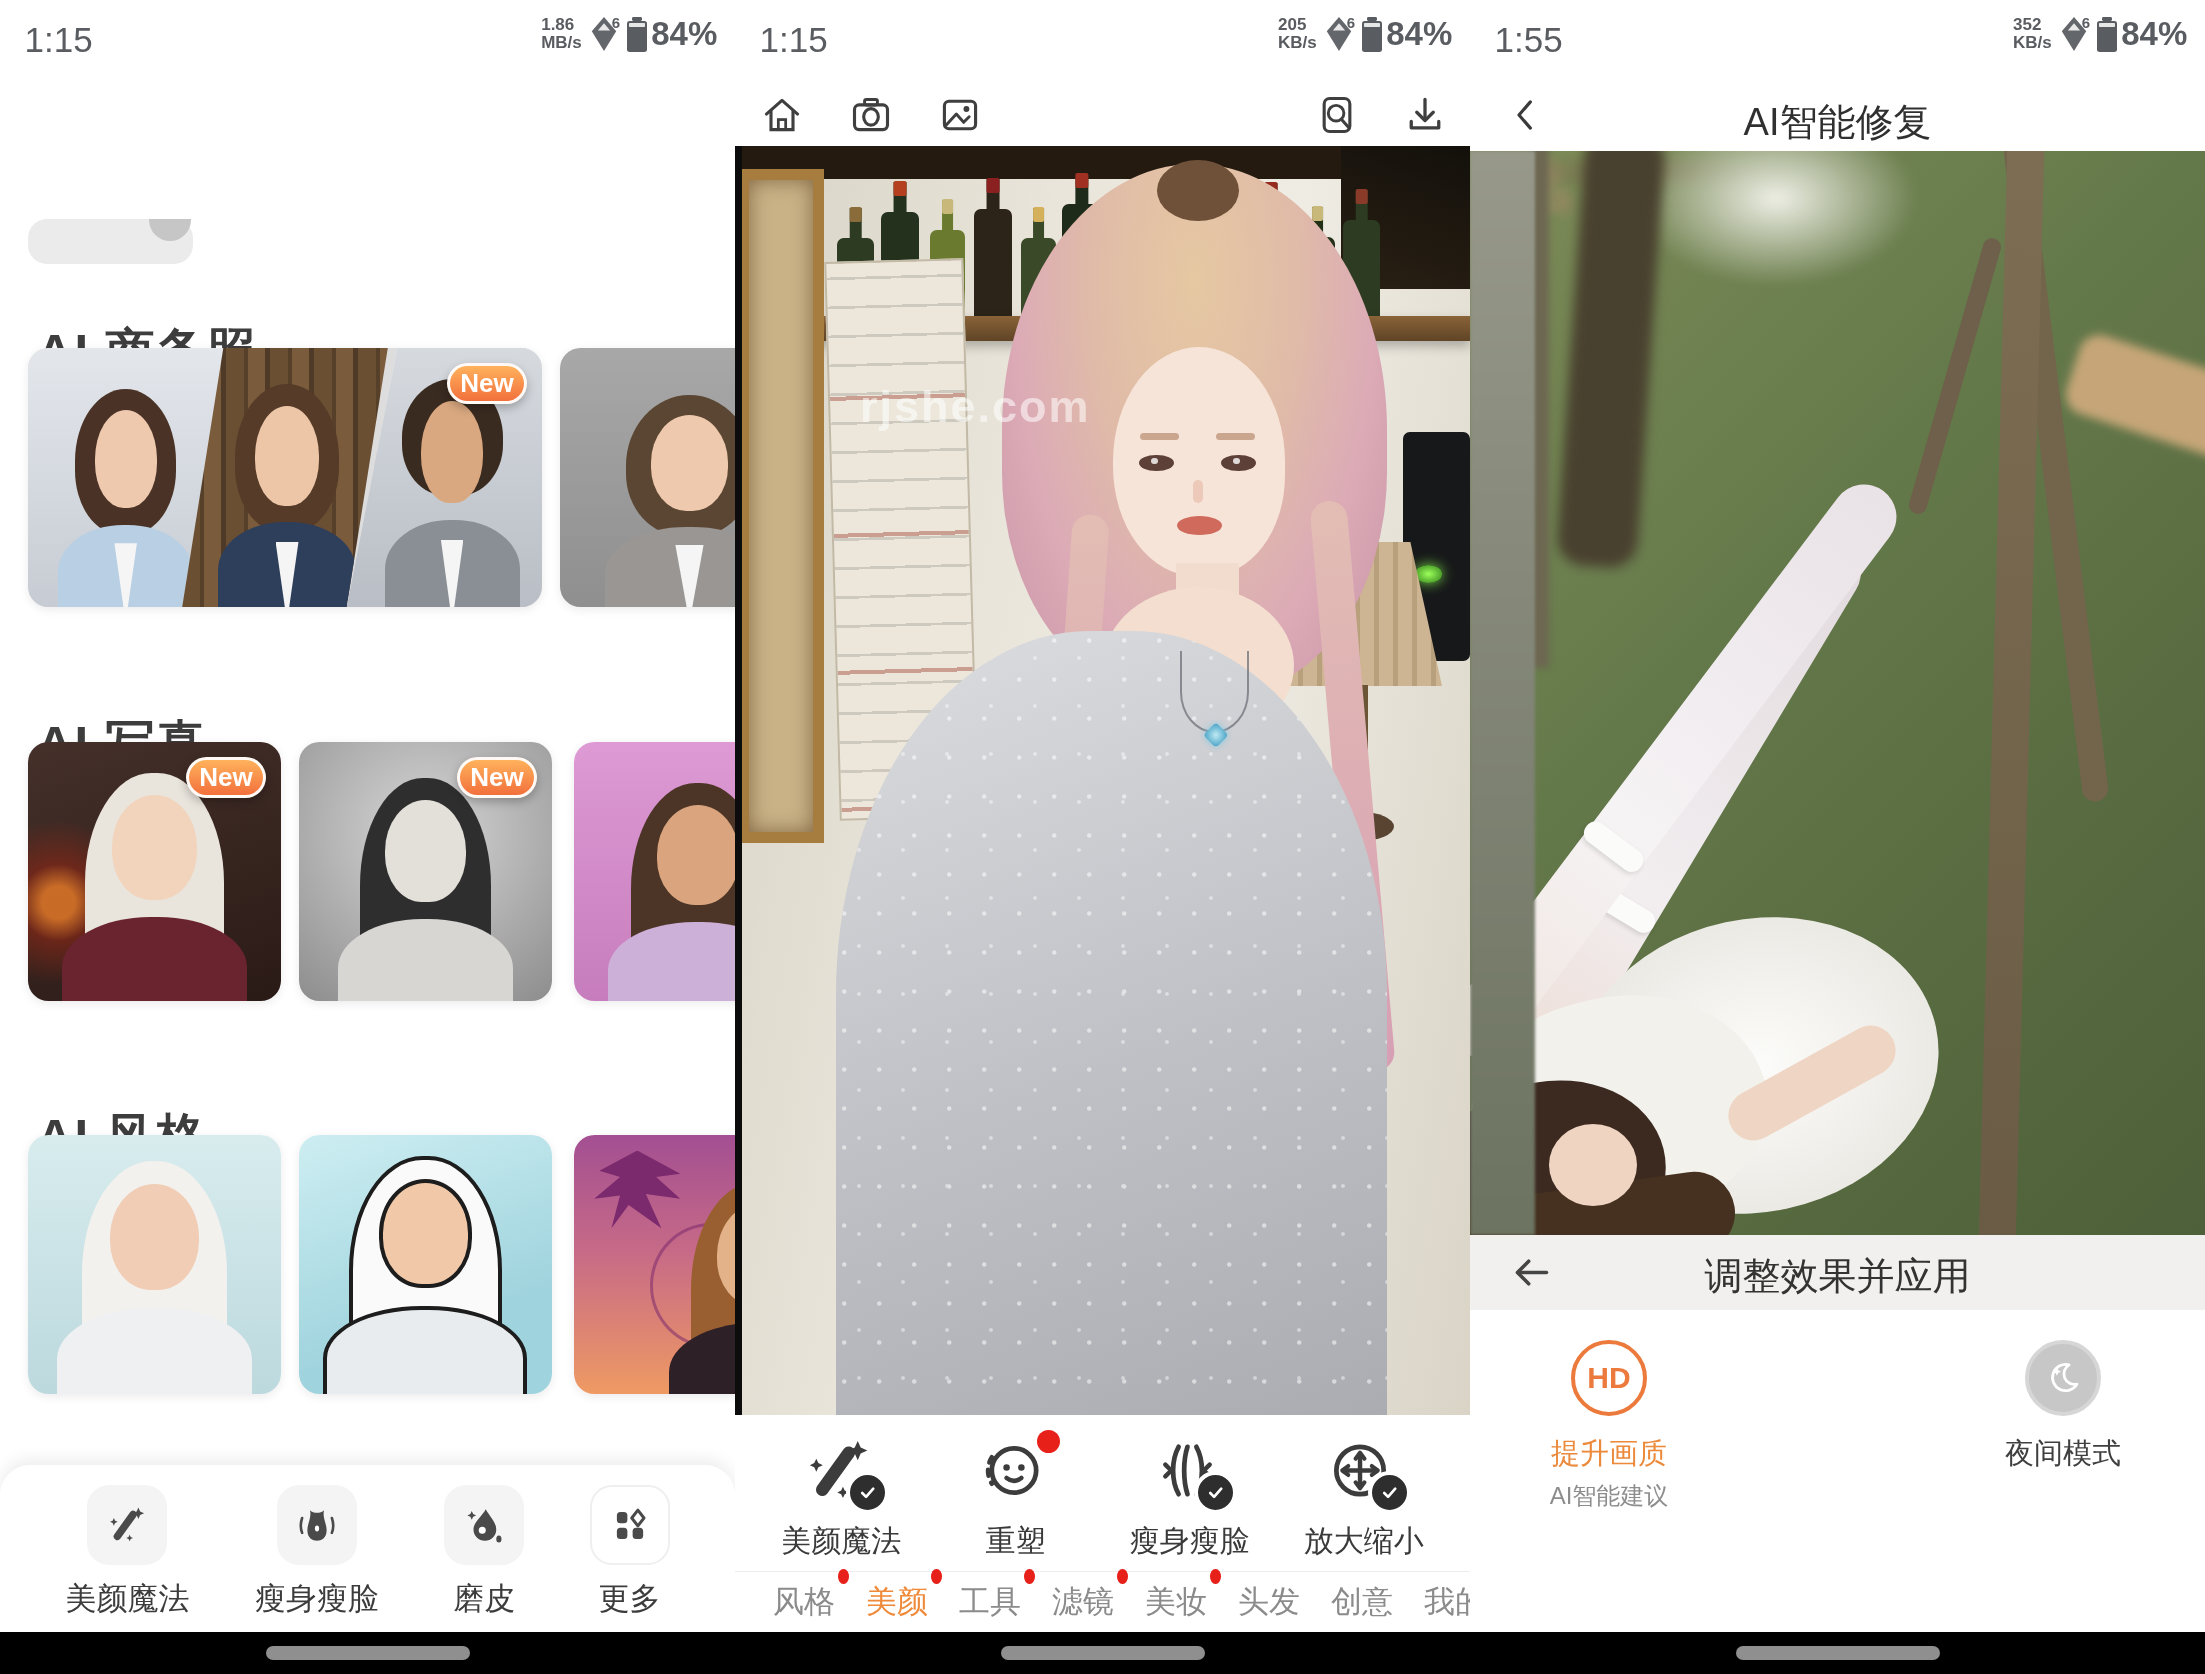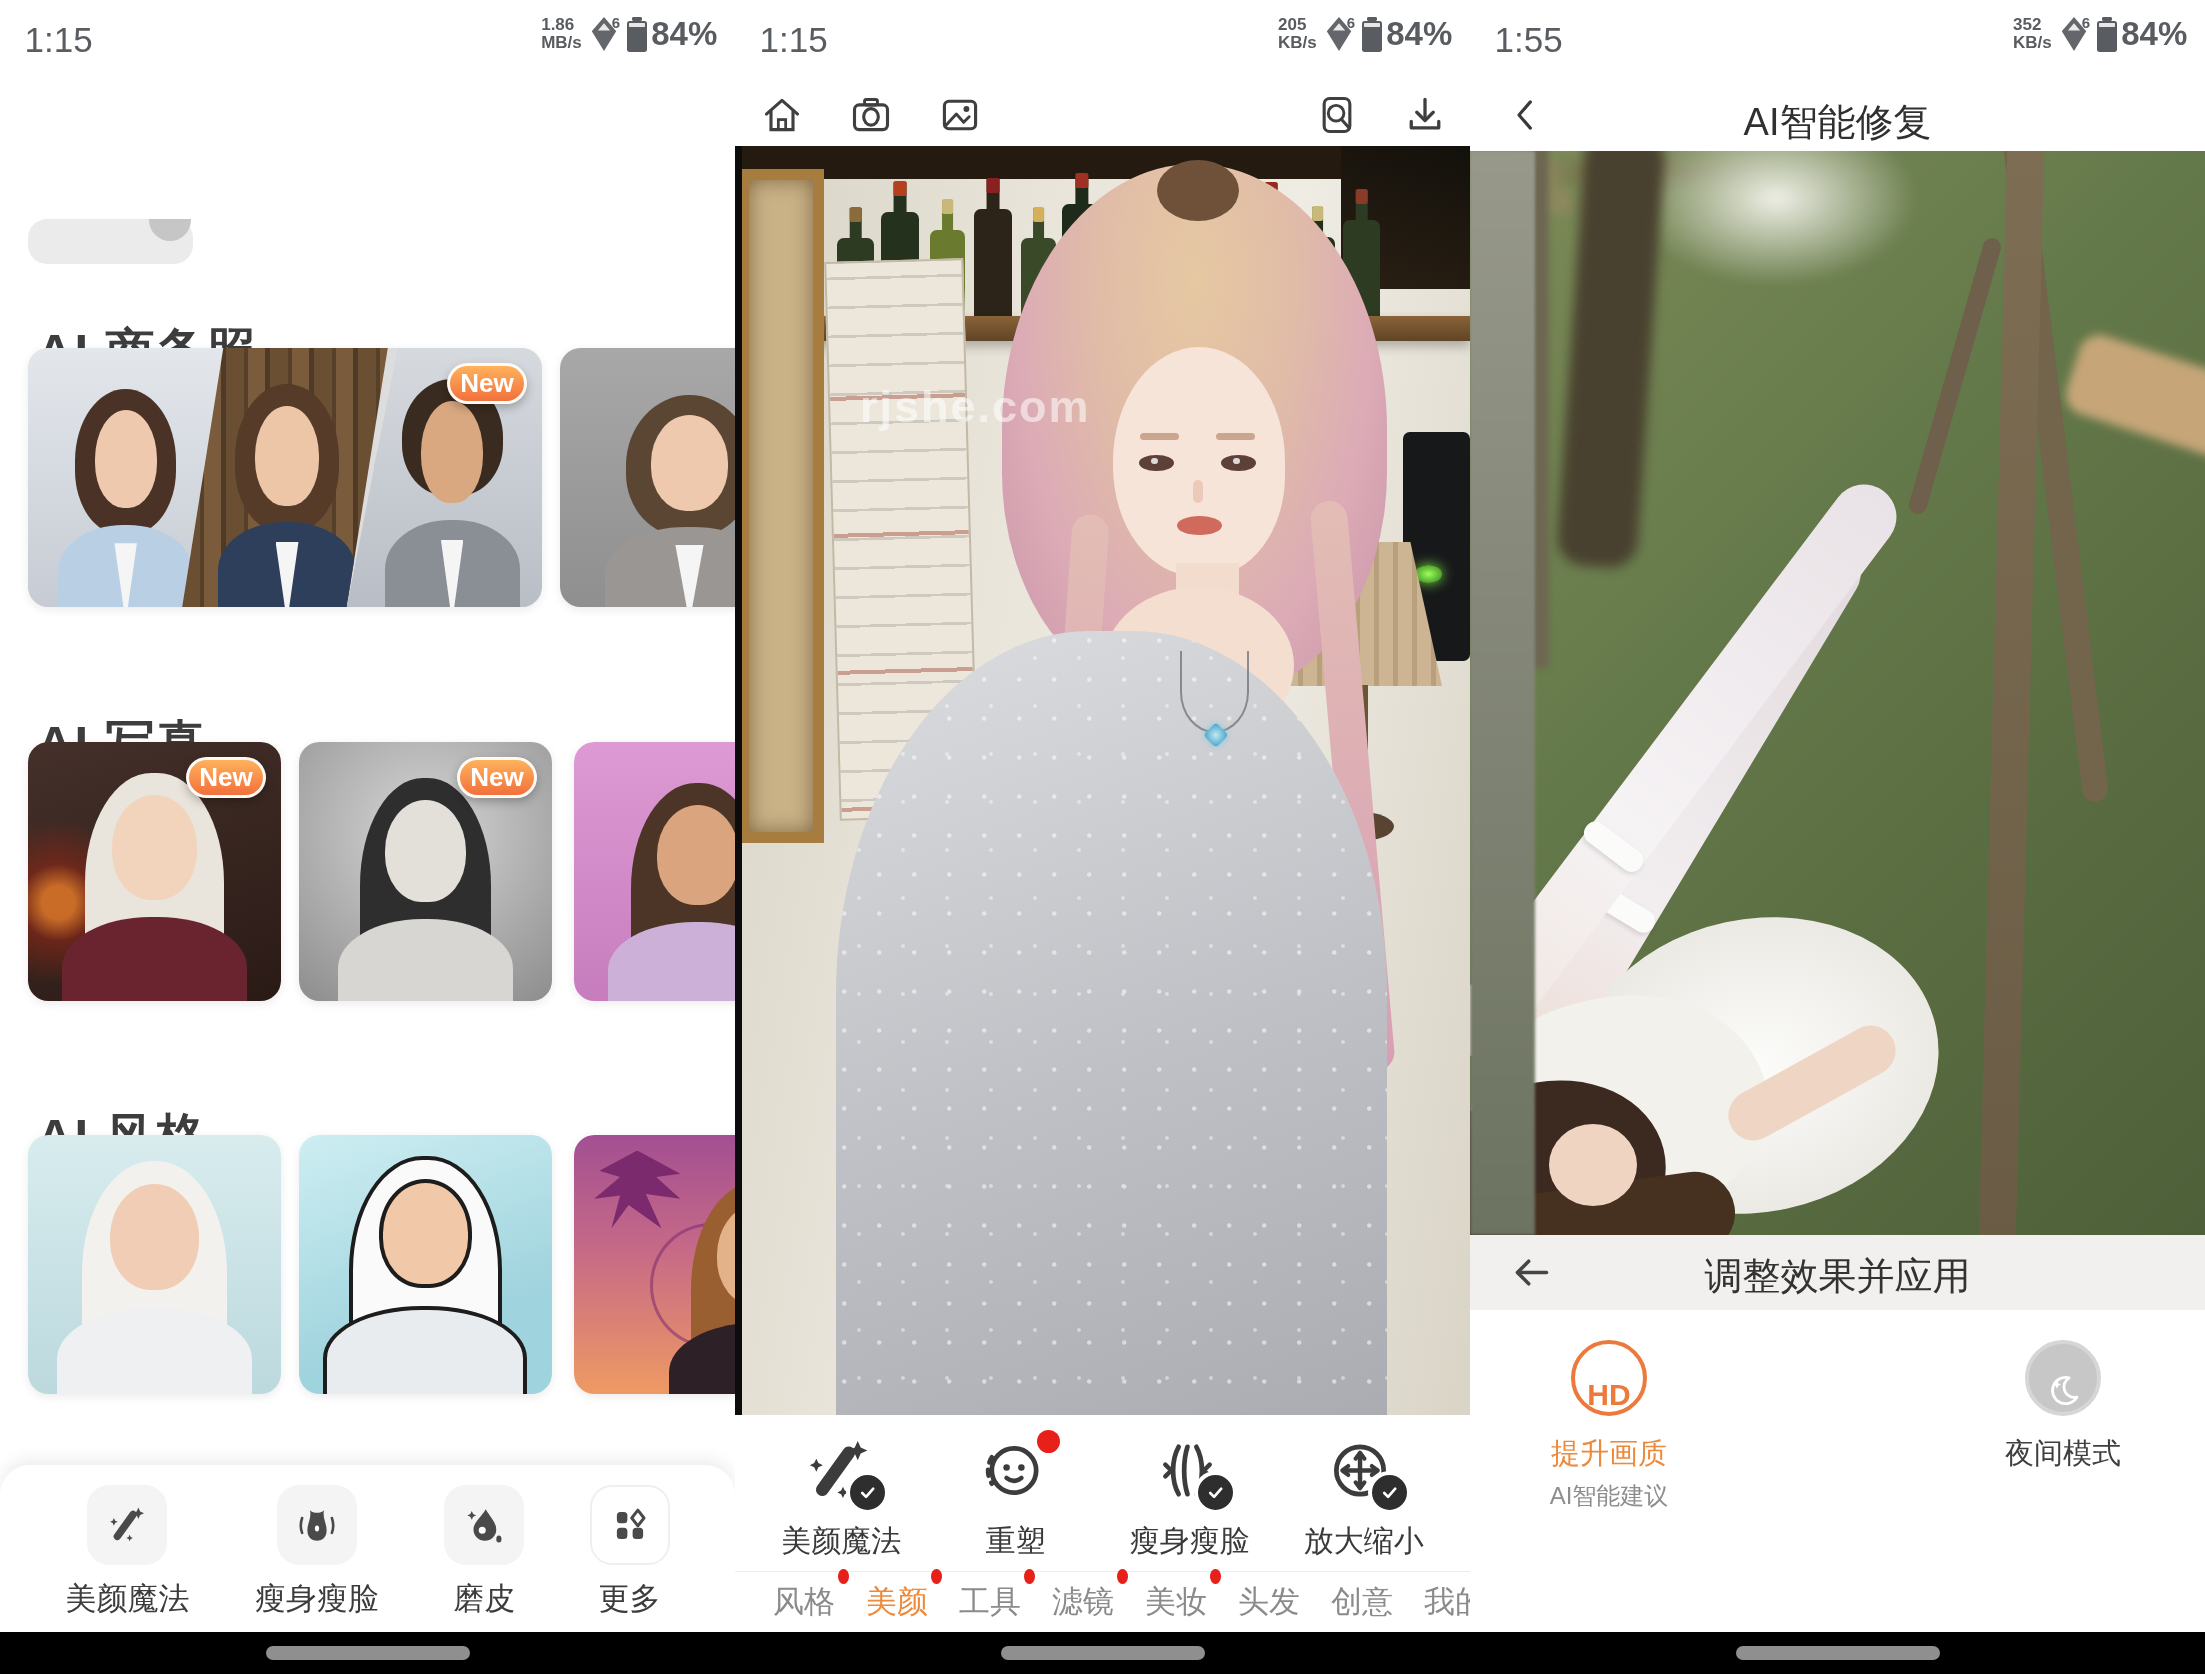--- a/index.html
+++ b/index.html
@@ -200,21 +200,21 @@
       background:#3c2a21;transform:rotate(-14deg);}
   .pg-hair2{position:absolute;left:-20.4px;top:1035px;width:286px;height:82px;border-radius:41px;background:#46301f;transform:rotate(-8deg);}
   .pg-face{position:absolute;left:79px;top:973px;width:88px;height:82px;border-radius:50%;background:#f0d4c2;}
 
   .adjustbar{position:absolute;left:0;top:1235px;width:735px;height:75px;background:#f1f0ee;}
   .adj-back{position:absolute;left:39px;top:15px;color:#454545;}
   .adj-title{position:absolute;left:0;top:16.3px;width:100%;text-align:center;font-size:38px;color:#333;font-weight:500;}
 
   .optpanel{position:absolute;left:0;top:1310px;width:735px;height:322px;background:#fff;}
   .opt{position:absolute;display:flex;flex-direction:column;align-items:center;width:204px;}
-  .opt-circle{width:76px;height:76px;border-radius:50%;display:flex;align-items:flex-end;justify-content:center;box-sizing:border-box;}
+  .opt-circle{width:76px;height:76px;border-radius:50%;display:flex;align-items:center;justify-content:center;box-sizing:border-box;}
   .opt-circle.hd{background:#fff;border:4.8px solid #ec7a3c;color:#ec7a3c;font-size:30px;font-weight:800;}
   .opt-circle.gray{background:#c7c7c7;border:4.1px solid #d6d6d6;color:#fff;}
   .opt-label{margin-top:17.7px;font-size:29px;color:#3f3f3f;}
   .opt-label.orange{color:#ec8a3c;}
   .opt-sub{margin-top:6.8px;font-size:24px;color:#8d8d8d;}
   .applybtn{position:absolute;left:71px;top:1530px;width:602px;height:76px;border-radius:39px;background:#c4c4c4;
       display:flex;align-items:center;justify-content:center;font-size:38px;color:#fff;font-weight:700;letter-spacing:1.4px;}
 </style>
 </head>
 <body>

